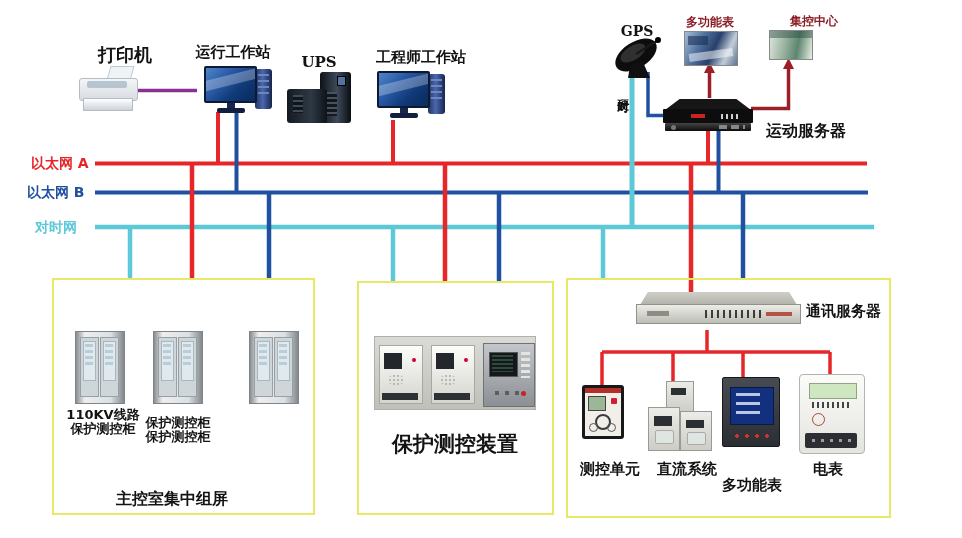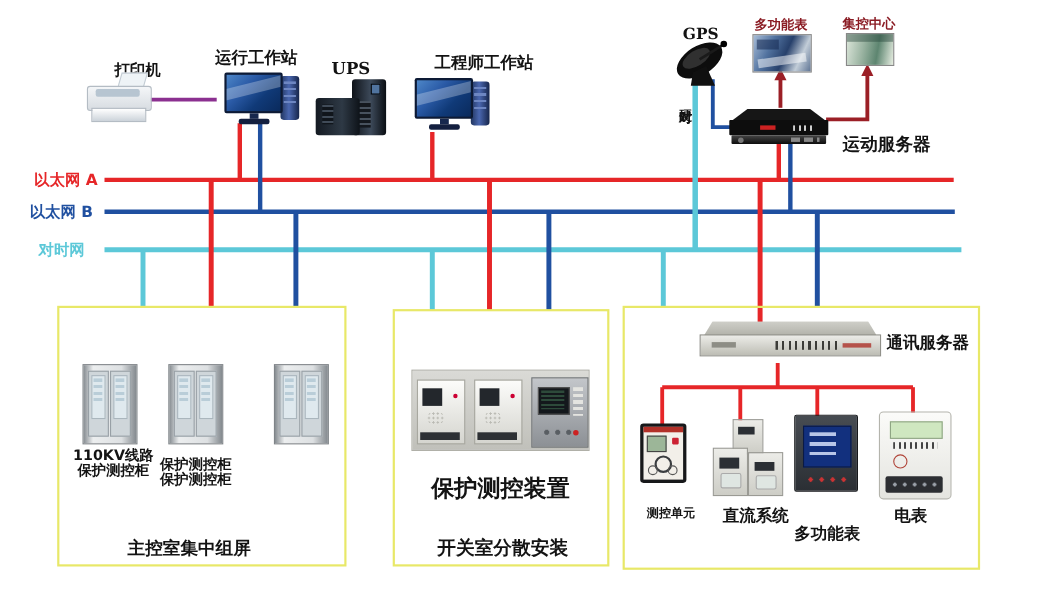--- a/index.html
+++ b/index.html
@@ -176,21 +176,21 @@
     <line class="wire-a" x1="691" y1="163" x2="691" y2="294" stroke-width="4.5"></line>
     <line class="wire-b" x1="743" y1="192" x2="743" y2="279" stroke-width="4.5"></line>
     <line class="wire-a" x1="707" y1="330" x2="707" y2="352" stroke-width="3.5"></line>
     <line class="wire-a" x1="602" y1="352" x2="830" y2="352" stroke-width="3.5"></line>
     <line class="wire-a" x1="602" y1="352" x2="602" y2="386" stroke-width="3.5"></line>
     <line class="wire-a" x1="673" y1="352" x2="673" y2="383" stroke-width="3.5"></line>
     <line class="wire-a" x1="743" y1="352" x2="743" y2="380" stroke-width="3.5"></line>
     <line class="wire-a" x1="830" y1="352" x2="830" y2="377" stroke-width="3.5"></line>
   </svg>
 
-  <div class="lbl ctr" style="left:125px;top:45px;font-size:14px;margin-top:12px;">打印机</div>
+  <div class="lbl ctr" style="left:125px;top:45px;font-size:18px;">打印机</div>
   <div class="abs printer" style="left:78px;top:66px;">
     <div class="pr-paper"></div>
     <div class="pr-body"></div>
     <div class="pr-top"></div>
     <div class="pr-tray"></div>
   </div>
 
   <div class="lbl ctr" style="left:233px;top:44px;font-size:15px;">运行工作站</div>
   <div class="abs ws" style="left:204px;top:66px;">
     <div class="ws-tower"></div>
@@ -200,21 +200,21 @@
     <div class="ws-neck"></div>
     <div class="ws-base"></div>
   </div>
 
   <div class="lbl ctr" style="left:319px;top:54px;font-size:15px;font-family:'DejaVu Serif',serif;">UPS</div>
   <div class="abs ups" style="left:287px;top:72px;">
     <div class="ups-main"></div>
     <div class="ups-front"></div>
   </div>
 
-  <div class="lbl ctr" style="left:440px;top:49px;font-size:15px;">工程师工作站</div>
+  <div class="lbl ctr" style="left:421px;top:49px;font-size:15px;">工程师工作站</div>
   <div class="abs ws" style="left:377px;top:71px;">
     <div class="ws-tower"></div>
     <div class="ws-mon">
         <div class="ws-scr"></div>
       </div>
     <div class="ws-neck"></div>
     <div class="ws-base"></div>
   </div>
 
   <div class="lbl ctr" style="left:637px;top:24px;font-size:14px;font-family:'DejaVu Serif',serif;">GPS</div>
@@ -223,21 +223,21 @@
     <ellipse cx="25" cy="19" rx="14" ry="7" fill="#303030" transform="rotate(-32 25 19)"></ellipse>
     <path d="M22 32 L34 26 L42 44 L20 44 Z" fill="#101010"></path>
     <line x1="28" y1="20" x2="49" y2="7" stroke="#1a1a1a" stroke-width="2.5"></line>
     <circle cx="50" cy="6" r="3" fill="#000"></circle>
   </svg>
   <div class="lbl" style="left:616px;top:90px;font-size:12px;writing-mode:vertical-rl;text-orientation:upright;letter-spacing:0;">硬对时</div>
 
   <div class="lbl ctr" style="left:710px;top:16px;font-size:12px;color:var(--dark_label);">多功能表</div>
   <div class="photo1 abs" style="left:684px;top:31px;"></div>
 
-  <div class="lbl ctr" style="left:790px;top:15px;font-size:12px;color:var(--dark_label);">集控中心</div>
+  <div class="lbl ctr" style="left:814px;top:15px;font-size:12px;color:var(--dark_label);">集控中心</div>
   <div class="photo2 abs" style="left:769px;top:30px;"></div>
 
   <div class="abs tsrv" style="left:663px;top:97px;">
     <div class="tsrv-top"></div>
     <div class="tsrv-body">
         <div class="red"></div>
         <div class="dots"></div>
       </div>
     <div class="tsrv-base"></div>
   </div>
@@ -297,21 +297,20 @@
         <div class="base"></div>
     </div>
     <div class="pdev3" style="left:108px;">
       <div class="scr"></div>
         <div class="col"></div>
       <div class="btns"></div>
         <div class="rdot"></div>
     </div>
   </div>
   <div class="lbl ctr" style="left:455px;top:433px;font-size:21px;text-align:center;">保护测控装置</div>
-  <div class="lbl ctr" style="left:457px;top:490px;font-size:17px;">开关室分散安装</div>
 
   <div class="panel" style="left:566px;top:278px;width:321px;height:236px;"></div>
   <div class="abs csrv" style="left:636px;top:292px;">
     <div class="csrv-top"></div>
     <div class="csrv-body">
       <div class="tag"></div>
       <div class="slots"></div>
       <div class="logo"></div>
     </div>
   </div>
@@ -347,18 +346,18 @@
     <div class="btns"></div>
   </div>
 
   <div class="abs emeter" style="left:799px;top:374px;">
     <div class="lcd"></div>
     <div class="bar"></div>
     <div class="logo"></div>
     <div class="term"></div>
   </div>
 
-  <div class="lbl ctr" style="left:610px;top:461px;font-size:11px;">测控单元</div>
+  <div class="lbl ctr" style="left:610px;top:461px;font-size:15px;">测控单元</div>
   <div class="lbl ctr" style="left:687px;top:461px;font-size:15px;">直流系统</div>
   <div class="lbl ctr" style="left:752px;top:477px;font-size:15px;">多功能表</div>
   <div class="lbl ctr" style="left:828px;top:461px;font-size:15px;">电表</div>
 
 </div>
 
 </body></html>

